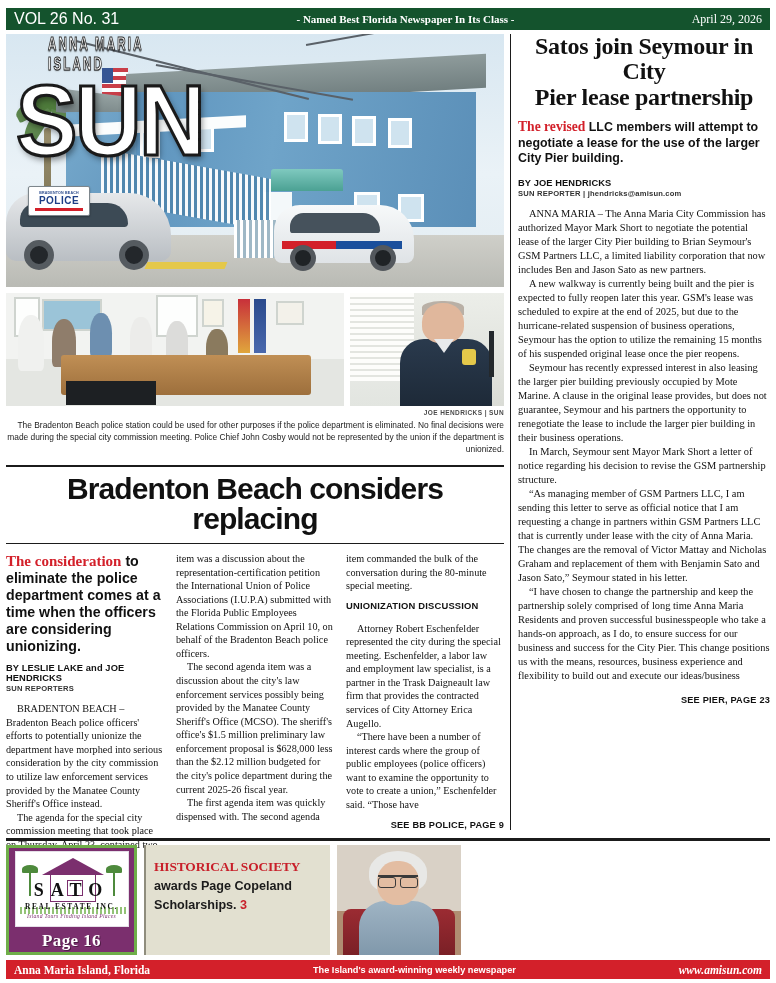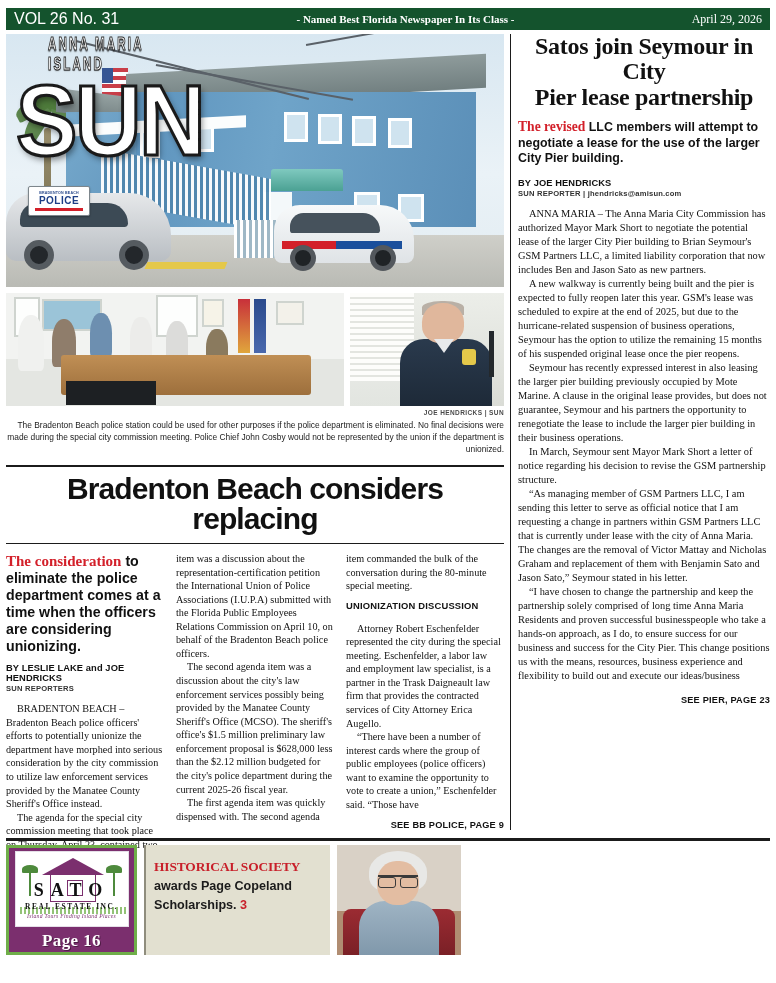--- a/index.html
+++ b/index.html
@@ -484,14 +484,19 @@
       <div class="tp-wall"></div>
       <div class="tp-chair"></div>
       <div class="tp-body"></div>
       <div class="tp-hair"></div>
       <div class="tp-face"></div>
       <div class="tp-glass"></div>
     </div>
 
   </div>
 
+  <div class="footer">
+    <span class="f-left">Anna Maria Island, Florida</span>
+    <span class="f-mid">The Island's award-winning weekly newspaper</span>
+    <span class="f-right">www.amisun.com</span>
+  </div>
 
 </div>
 
 </body></html>

